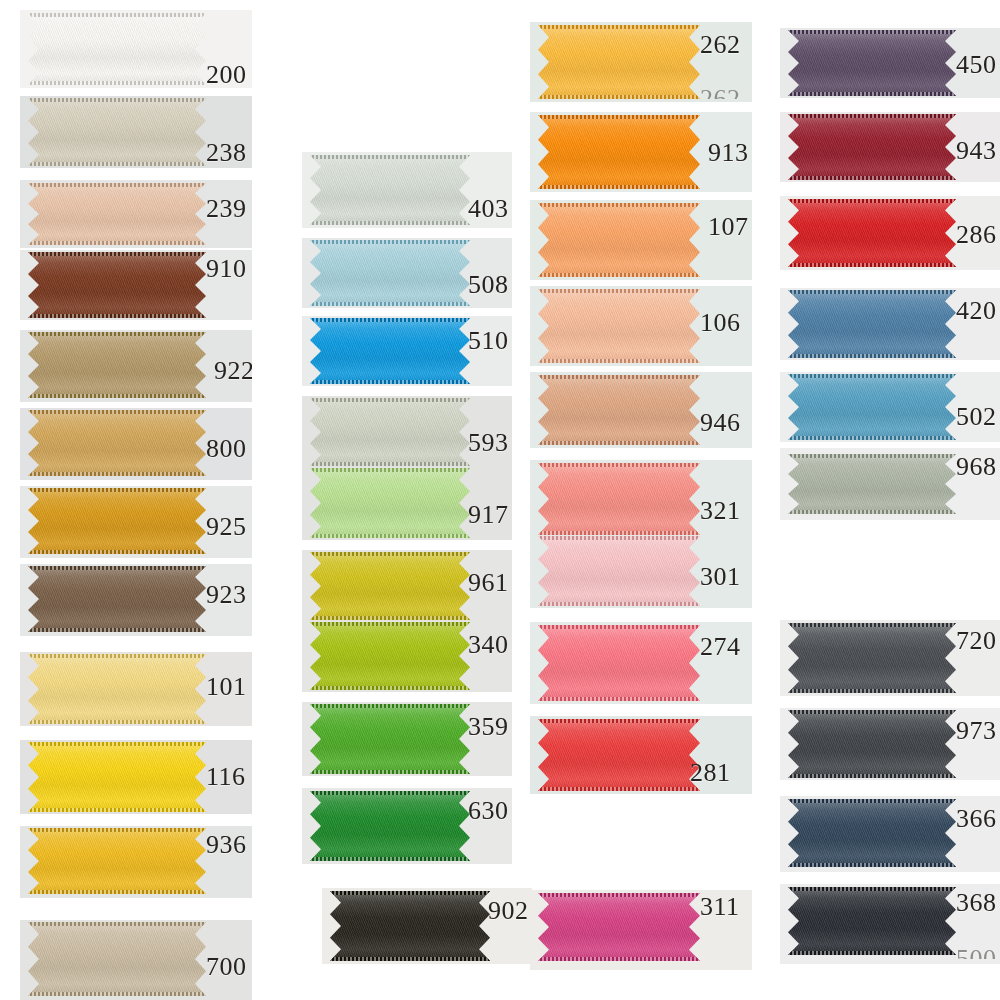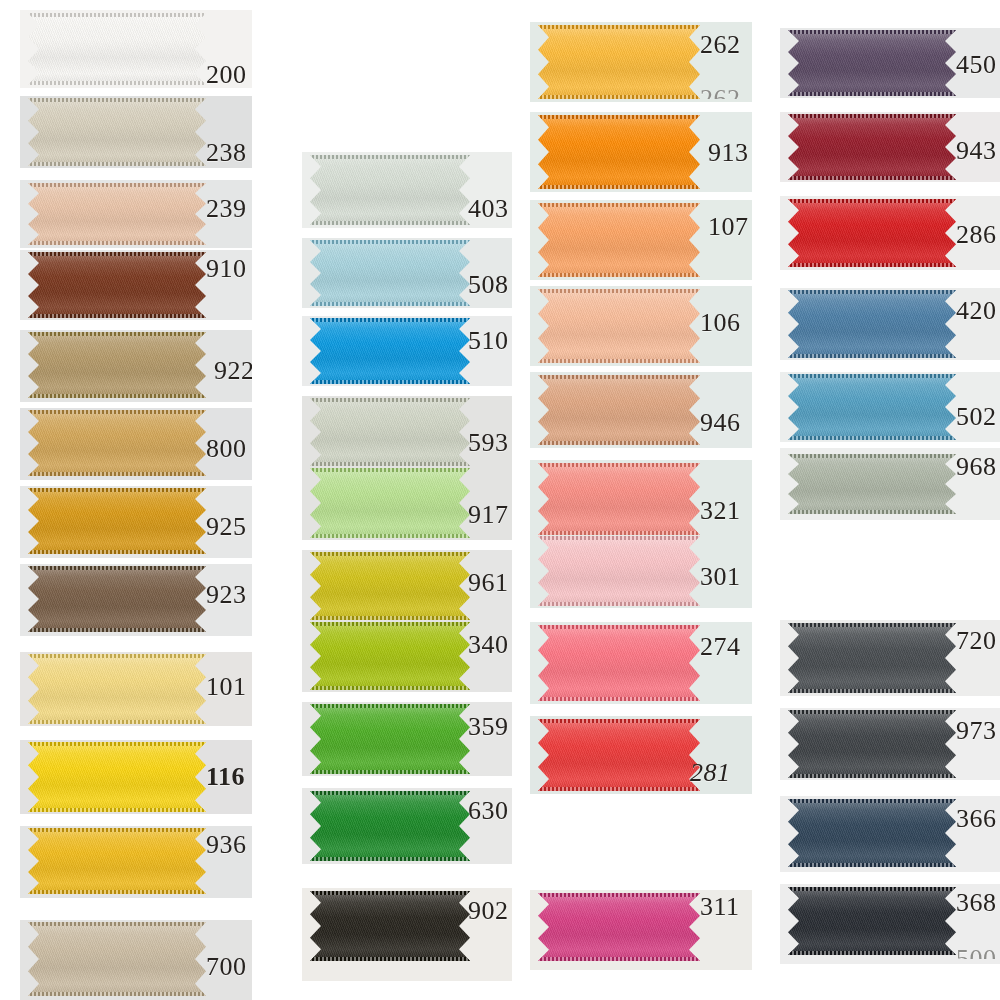--- a/index.html
+++ b/index.html
@@ -175,21 +175,21 @@
       <div class="card" style="top: 652px; height: 74px; width: 232px;">
         <div class="card-bg" style="background: rgb(230, 228, 226);"></div>
         <div class="ribbon" style="top: 2px; height: 70px; width: 178px; background: rgb(243, 217, 130); clip-path: polygon(0px 0px, 178px 0px, 167px 11.6667px, 178px 23.3333px, 167px 35px, 178px 46.6667px, 167px 58.3333px, 178px 70px, 178px 70px, 0px 70px, 11px 58.3333px, 0px 46.6667px, 11px 35px, 0px 23.3333px, 11px 11.6667px, 0px 0px);">
           <div class="weave"></div>
           <div class="sheen"></div>
           <div class="selvedge top" style="background-color: rgb(229, 199, 92);"></div>
           <div class="selvedge bot" style="background-color: rgb(229, 199, 92);"></div>
         </div>
         <div class="num" style="left: 186px; top: 22px;">101</div>
       </div>
-      <div class="card" style="top: 740px; height: 74px; width: 232px; font-weight: bold;">
+      <div class="card" style="top: 740px; height: 74px; width: 232px;">
         <div class="card-bg" style="background: rgb(226, 225, 225);"></div>
         <div class="ribbon" style="top: 2px; height: 70px; width: 178px; background: rgb(248, 212, 21); clip-path: polygon(0px 0px, 178px 0px, 167px 11.6667px, 178px 23.3333px, 167px 35px, 178px 46.6667px, 167px 58.3333px, 178px 70px, 178px 70px, 0px 70px, 11px 58.3333px, 0px 46.6667px, 11px 35px, 0px 23.3333px, 11px 11.6667px, 0px 0px);">
           <div class="weave"></div>
           <div class="sheen"></div>
           <div class="selvedge top" style="background-color: rgb(232, 194, 0);"></div>
           <div class="selvedge bot" style="background-color: rgb(232, 194, 0);"></div>
         </div>
         <div class="num" style="left: 186px; top: 24px;">116</div>
       </div>
       <div class="card" style="top: 826px; height: 72px; width: 232px;">
@@ -291,21 +291,21 @@
       <div class="card" style="top: 788px; height: 76px; width: 210px;">
         <div class="card-bg" style="background: rgb(232, 232, 231);"></div>
         <div class="ribbon" style="top: 3px; height: 70px; width: 160px; background: rgb(30, 139, 43); clip-path: polygon(0px 0px, 160px 0px, 149px 11.6667px, 160px 23.3333px, 149px 35px, 160px 46.6667px, 149px 58.3333px, 160px 70px, 160px 70px, 0px 70px, 11px 58.3333px, 0px 46.6667px, 11px 35px, 0px 23.3333px, 11px 11.6667px, 0px 0px);">
           <div class="weave"></div>
           <div class="sheen"></div>
           <div class="selvedge top" style="background-color: rgb(19, 105, 29);"></div>
           <div class="selvedge bot" style="background-color: rgb(19, 105, 29);"></div>
         </div>
         <div class="num" style="left: 166px; top: 10px;">630</div>
       </div>
-      <div class="card" style="top: 888px; height: 93px; width: 210px;">
+      <div class="card" style="top: 888px; height: 76px; width: 210px; margin-left: 20px;">
         <div class="card-bg" style="background: rgb(238, 236, 232);"></div>
         <div class="ribbon" style="top: 3px; height: 70px; width: 160px; background: rgb(42, 39, 32); clip-path: polygon(0px 0px, 160px 0px, 149px 11.6667px, 160px 23.3333px, 149px 35px, 160px 46.6667px, 149px 58.3333px, 160px 70px, 160px 70px, 0px 70px, 11px 58.3333px, 0px 46.6667px, 11px 35px, 0px 23.3333px, 11px 11.6667px, 0px 0px);">
           <div class="weave"></div>
           <div class="sheen"></div>
           <div class="selvedge top" style="background-color: rgb(20, 18, 9);"></div>
           <div class="selvedge bot" style="background-color: rgb(20, 18, 9);"></div>
         </div>
         <div class="num" style="left: 166px; top: 10px;">902</div>
       </div>
     </div>
@@ -381,21 +381,21 @@
       <div class="card" style="top: 622px; height: 82px; width: 222px;">
         <div class="card-bg" style="background: rgb(228, 235, 232);"></div>
         <div class="ribbon" style="top: 3px; height: 76px; width: 162px; background: rgb(251, 118, 132); clip-path: polygon(0px 0px, 162px 0px, 151px 12.6667px, 162px 25.3333px, 151px 38px, 162px 50.6667px, 151px 63.3333px, 162px 76px, 162px 76px, 0px 76px, 11px 63.3333px, 0px 50.6667px, 11px 38px, 0px 25.3333px, 11px 12.6667px, 0px 0px);">
           <div class="weave"></div>
           <div class="sheen"></div>
           <div class="selvedge top" style="background-color: rgb(241, 95, 112);"></div>
           <div class="selvedge bot" style="background-color: rgb(241, 95, 112);"></div>
         </div>
         <div class="num" style="left: 170px; top: 12px;">274</div>
       </div>
-      <div class="card" style="top: 716px; height: 78px; width: 222px; font-style: italic;">
+      <div class="card" style="top: 716px; height: 78px; width: 222px;">
         <div class="card-bg" style="background: rgb(225, 232, 229);"></div>
         <div class="ribbon" style="top: 3px; height: 72px; width: 162px; background: rgb(236, 60, 60); clip-path: polygon(0px 0px, 162px 0px, 151px 12px, 162px 24px, 151px 36px, 162px 48px, 151px 60px, 162px 72px, 162px 72px, 0px 72px, 11px 60px, 0px 48px, 11px 36px, 0px 24px, 11px 12px, 0px 0px);">
           <div class="weave"></div>
           <div class="sheen"></div>
           <div class="selvedge top" style="background-color: rgb(213, 40, 40);"></div>
           <div class="selvedge bot" style="background-color: rgb(213, 40, 40);"></div>
         </div>
         <div class="num" style="left: 160px; top: 44px;">281</div>
       </div>
       <div class="card" style="top: 890px; height: 80px; width: 222px;">

